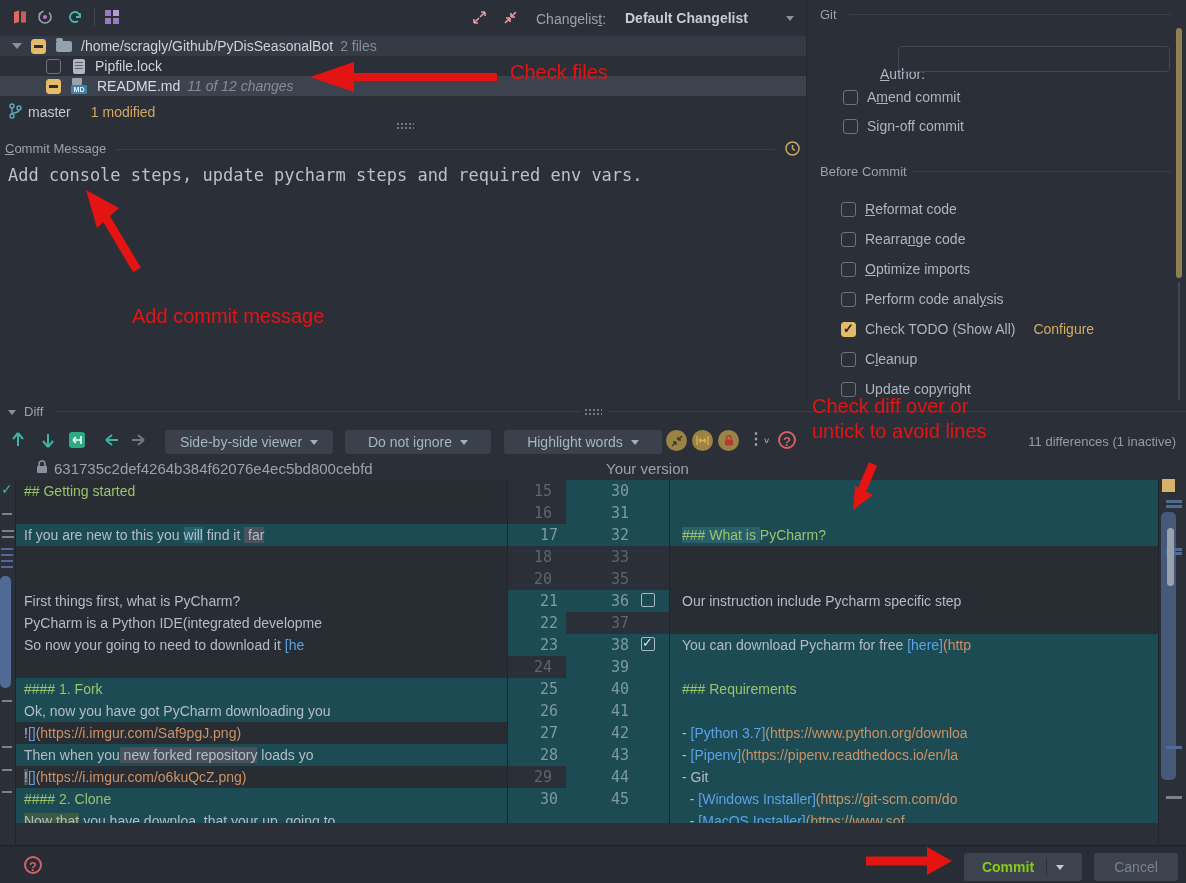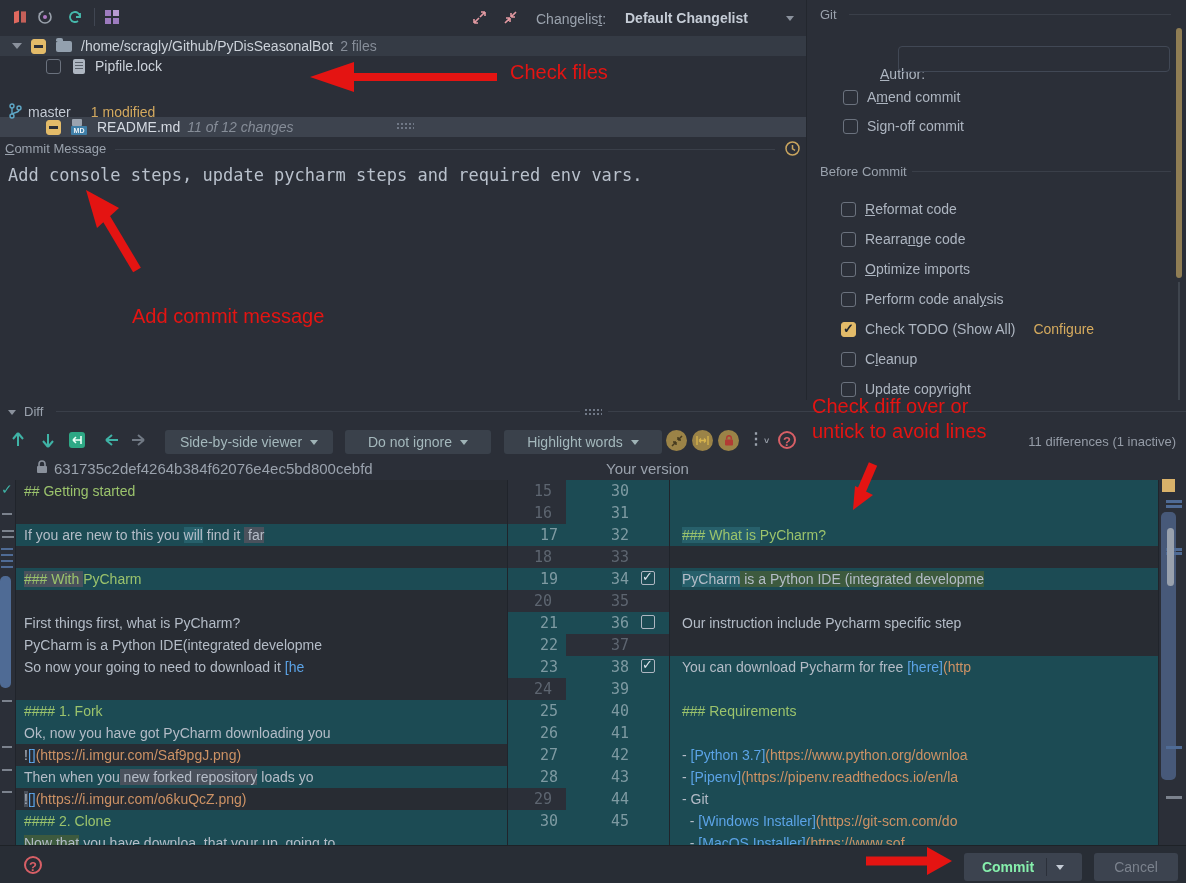--- a/index.html
+++ b/index.html
@@ -8,21 +8,21 @@
        font-family:"Liberation Sans",sans-serif;color:#a9b1bd;font-size:14px;}
   .abs{position:absolute;}
   u{text-decoration:underline;}
 
   
   .tb-sep{width:1px;height:18px;background:#404652;}
 
   
   .trow{position:absolute;left:0;width:806px;height:20px;display:flex;align-items:center;}
   .trow.band{background:#353b45;}
-  .trow.sel{background:#3d434e;margin-top:41px;}
+  .trow.sel{background:#3d434e;}
   .tree-text{color:#ccd2da;white-space:pre;}
   .tree-meta{color:#868d98;margin-left:7px;}
   .tree-meta.it{font-style:italic;}
   .chev{width:0;height:0;border-left:5px solid transparent;border-right:5px solid transparent;border-top:6px solid #8a919c;display:inline-block;}
   .cb{width:15px;height:15px;border:1.5px solid #6b727e;border-radius:3px;display:inline-block;position:relative;flex:0 0 auto;}
   .cb.partial{background:#e3bb69;border-color:#e3bb69;}
   .cb.partial::after{content:"";position:absolute;left:2px;right:2px;top:5.5px;height:2.5px;background:#2b2f38;}
   .cb.on{background:#e3bb69;border-color:#e3bb69;}
   .cb.on::after{content:"✓";position:absolute;left:1px;top:-2px;color:#23272e;font-size:13px;font-weight:bold;}
   .folder{width:16px;height:11px;background:#93a0ae;border-radius:2px;position:relative;display:inline-block;}
@@ -78,21 +78,21 @@
   .gmark{position:absolute;background:#7b828d;}
   .bluebar{position:absolute;background:#4f6b95;}
 
   
   .annot{position:absolute;color:#e41412;font-size:20px;white-space:nowrap;}
   #annot-svg{position:absolute;left:0;top:0;width:1186px;height:883px;pointer-events:none;z-index:50;}
 
   
   #footer{position:absolute;left:0;top:845px;width:1186px;height:38px;background:#282d35;border-top:1px solid #1e2227;}
   .btn{position:absolute;height:28px;top:7px;background:#3c434f;border-radius:3px;display:flex;align-items:center;justify-content:center;font-size:14px;}
-  .btn.commit{left:964px;width:118px;color:#86efac;font-weight:bold;}
+  .btn.commit{left:964px;width:118px;color:#84cc16;font-weight:bold;}
   .btn.commit .split{width:1px;height:18px;background:#2b303a;margin:0 9px 0 12px;}
   .btn.cancel{left:1094px;width:84px;color:#7b828d;}
 </style>
 </head>
 <body>
 
 <div id="app">
 
   <div class="abs" style="left:0;top:0;width:1186px;height:33px;">
     <span class="abs" style="left:12px;top:9px;">
@@ -337,29 +337,20 @@
         </div>
         <div class="cell code cr hl"><span class="c-green b-teal2">### What is </span><span class="c-green">PyCharm?</span></div>
       </div>
       <div class="drow">
         <div class="cell code cl"></div>
         <div class="cell nl">18</div>
         <div class="cell mid">
           <span class="rn">33</span>
         </div>
         <div class="cell code cr"></div>
-      </div>
-      <div class="drow">
-        <div class="cell code cl hl"><span class="c-green b-gray">### With </span><span class="c-green">PyCharm</span></div>
-        <div class="cell nl hl">19</div>
-        <div class="cell mid hl">
-          <span class="rn">34</span>
-          <span class="dcb on"></span>
-        </div>
-        <div class="cell code cr hl"><span class="c-fg b-teal2">PyCharm</span><span class="c-fg b-green"> is a Python IDE (integrated developme</span></div>
       </div>
       <div class="drow">
         <div class="cell code cl"></div>
         <div class="cell nl">20</div>
         <div class="cell mid">
           <span class="rn">35</span>
         </div>
         <div class="cell code cr"></div>
       </div>
       <div class="drow">

